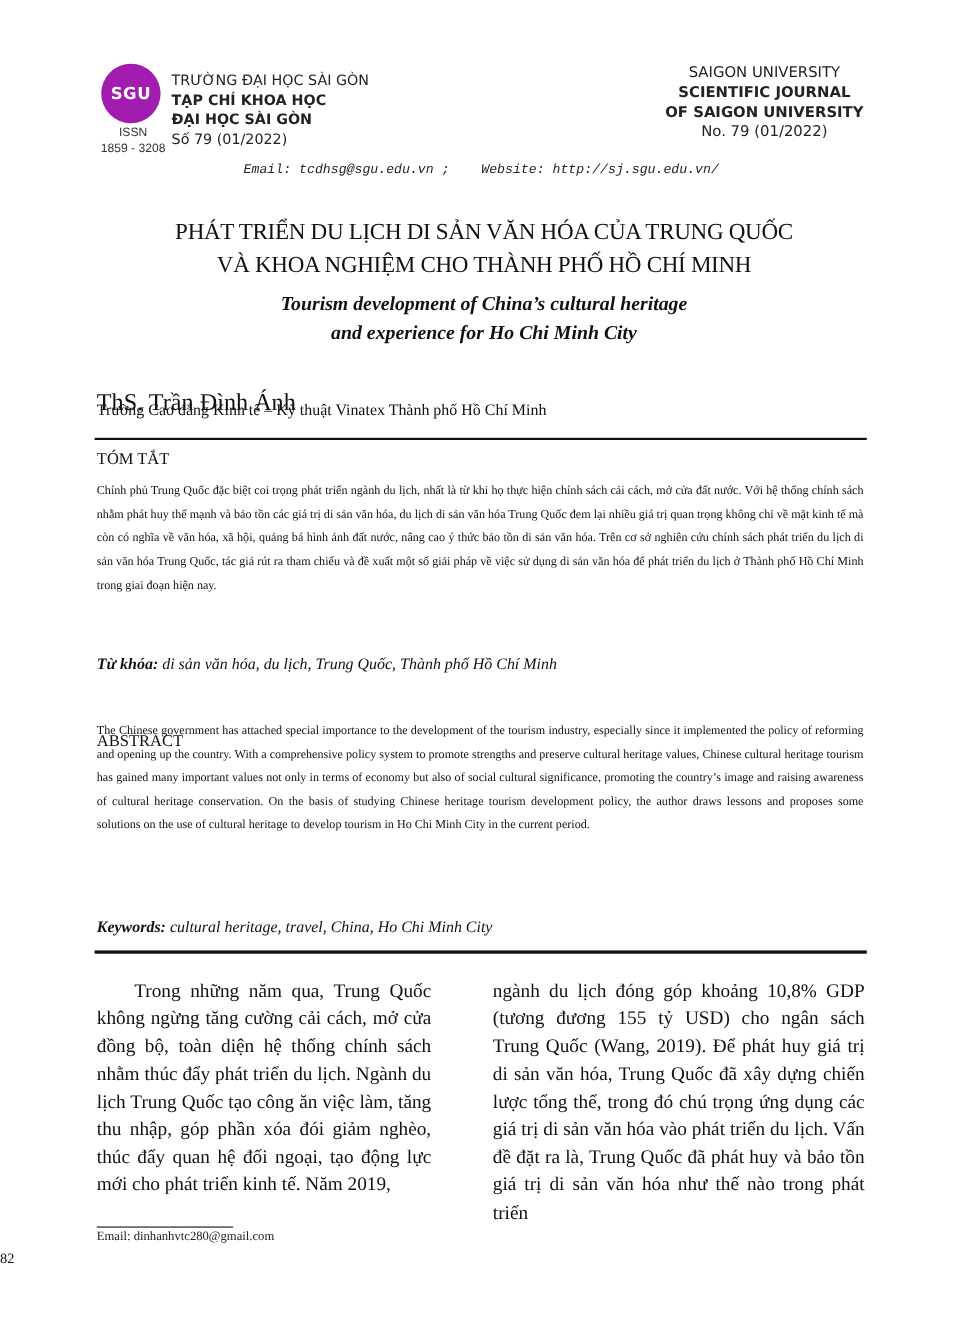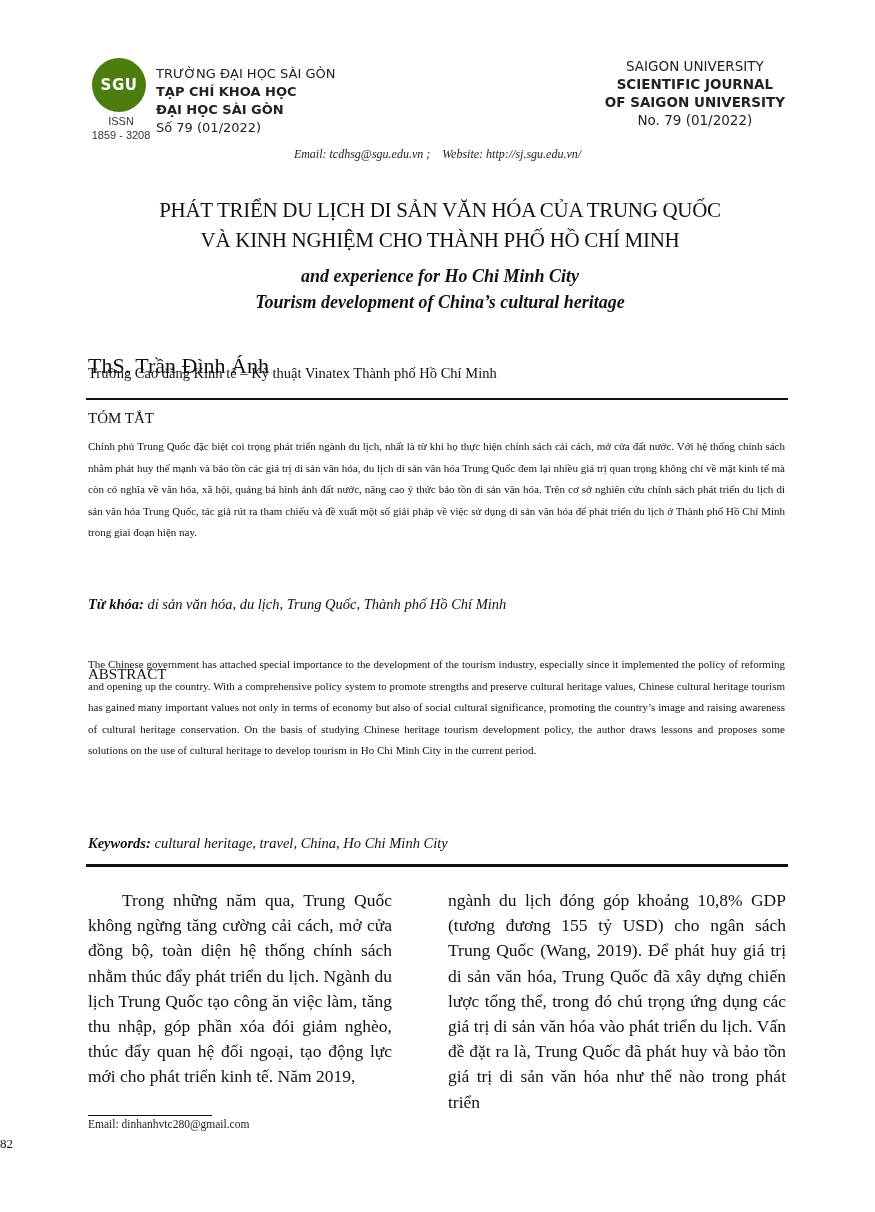--- a/index.html
+++ b/index.html
@@ -1,24 +1,24 @@
 <!DOCTYPE html>
 <html><head>
 <meta charset="utf-8">
 <style>
   html, body { margin:0; padding:0; background:#ffffff; }
   body { width:875px; height:1212px; position:relative; overflow:hidden; color:#111; font-family:"Liberation Serif", serif; }
   .abs { position:absolute; }
-  .logo { left:92px; top:58px; width:54px; height:54px; border-radius:50%; background:#4d7c0f; display:flex; align-items:center; justify-content:center; }
+  .logo { left:92px; top:58px; width:54px; height:54px; border-radius:50%; background:#a21caf; display:flex; align-items:center; justify-content:center; }
   .logo-inner { color:#fff; font-family:"DejaVu Sans", sans-serif; font-weight:bold; font-size:15px; letter-spacing:0.5px; }
   .issn { left:86px; top:114px; width:70px; text-align:center; font-family:"Liberation Sans", sans-serif; font-size:11px; color:#333; line-height:14px; }
   .hdr-left { left:156px; top:65px; font-family:"DejaVu Sans", sans-serif; font-size:13px; line-height:18px; color:#222; }
   .hdr-right { right:90px; top:57px; text-align:center; font-family:"DejaVu Sans", sans-serif; font-size:13.5px; line-height:18px; color:#222; }
   .b { font-weight:bold; }
-  .contact { left:0; width:875px; top:147px; text-align:center; font-family:Liberation Serif, serif; font-style:italic; font-size:12px; color:#222; }
+  .contact { left:0; width:875px; top:147px; text-align:center; font-family:Liberation Mono, monospace; font-style:italic; font-size:12px; color:#222; }
   .title-vi { left:80px; width:720px; top:195px; text-align:center; font-size:21px; line-height:30px; font-weight:normal; letter-spacing:-0.3px; }
   .title-en { left:80px; width:720px; top:263px; text-align:center; font-size:18px; line-height:26px; font-style:italic; font-weight:bold; }
   .author { left:88px; top:353px; font-size:22px; }
   .affil { left:88px; top:365px; font-size:14.5px; }
   .rule-thin { left:86px; width:702px; top:398px; height:1.5px; background:#111; }
   .rule-thick { left:86px; width:702px; top:864px; height:3px; background:#111; }
   .section-h { font-weight:normal; font-size:15px; }
   .para { left:88px; width:697px; font-size:11px; line-height:21.5px; text-align:justify; }
   .kw { font-size:14.5px; }
   .col { font-size:17.5px; line-height:25.2px; text-align:justify; }
@@ -51,26 +51,26 @@
   <div>SAIGON UNIVERSITY</div>
   <div class="b">SCIENTIFIC JOURNAL</div>
   <div class="b">OF SAIGON UNIVERSITY</div>
   <div>No. 79 (01/2022)</div>
 </div>
 
 <div class="abs contact" style="white-space:pre;">Email: tcdhsg@sgu.edu.vn ;    Website: http://sj.sgu.edu.vn/</div>
 
 <div class="abs title-vi">
   <div>PHÁT TRIỂN DU LỊCH DI SẢN VĂN HÓA CỦA TRUNG QUỐC</div>
-  <div>VÀ KINH NGHIỆM CHO THÀNH PHỐ HỒ CHÍ MINH</div>
+  <div>VÀ KHOA NGHIỆM CHO THÀNH PHỐ HỒ CHÍ MINH</div>
 </div>
 
 <div class="abs title-en">
+  <div>Tourism development of China’s cultural heritage</div>
   <div>and experience for Ho Chi Minh City</div>
-  <div>Tourism development of China’s cultural heritage</div>
 </div>
 
 <div class="abs author">ThS. Trần Đình Ánh</div>
 <div class="abs affil">Trường Cao đẳng Kinh tế – Kỹ thuật Vinatex Thành phố Hồ Chí Minh</div>
 
 <div class="abs rule-thin"></div>
 
 <div class="abs section-h" style="left:88px; top:410px;">TÓM TẮT</div>
 <div class="abs para" style="top:436px;">Chính phủ Trung Quốc đặc biệt coi trọng phát triển ngành du lịch, nhất là từ khi họ thực hiện chính sách cải cách, mở cửa đất nước. Với hệ thống chính sách nhằm phát huy thế mạnh và bảo tồn các giá trị di sản văn hóa, du lịch di sản văn hóa Trung Quốc đem lại nhiều giá trị quan trọng không chỉ về mặt kinh tế mà còn có nghĩa về văn hóa, xã hội, quảng bá hình ảnh đất nước, nâng cao ý thức bảo tồn di sản văn hóa. Trên cơ sở nghiên cứu chính sách phát triển du lịch di sản văn hóa Trung Quốc, tác giả rút ra tham chiếu và đề xuất một số giải pháp về việc sử dụng di sản văn hóa để phát triển du lịch ở Thành phố Hồ Chí Minh trong giai đoạn hiện nay.</div>
 

